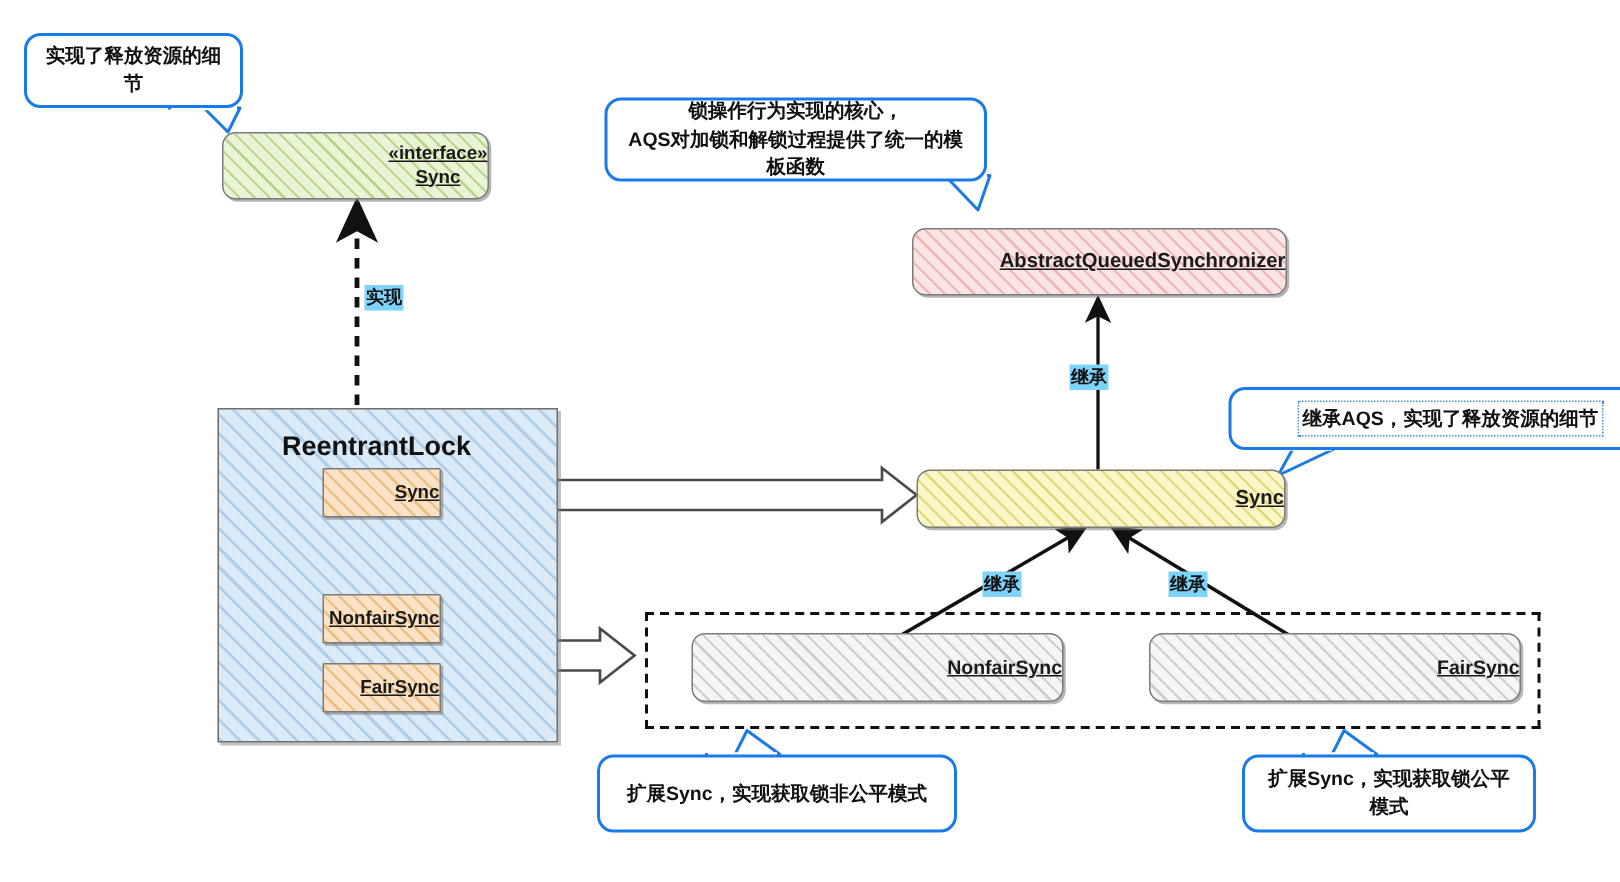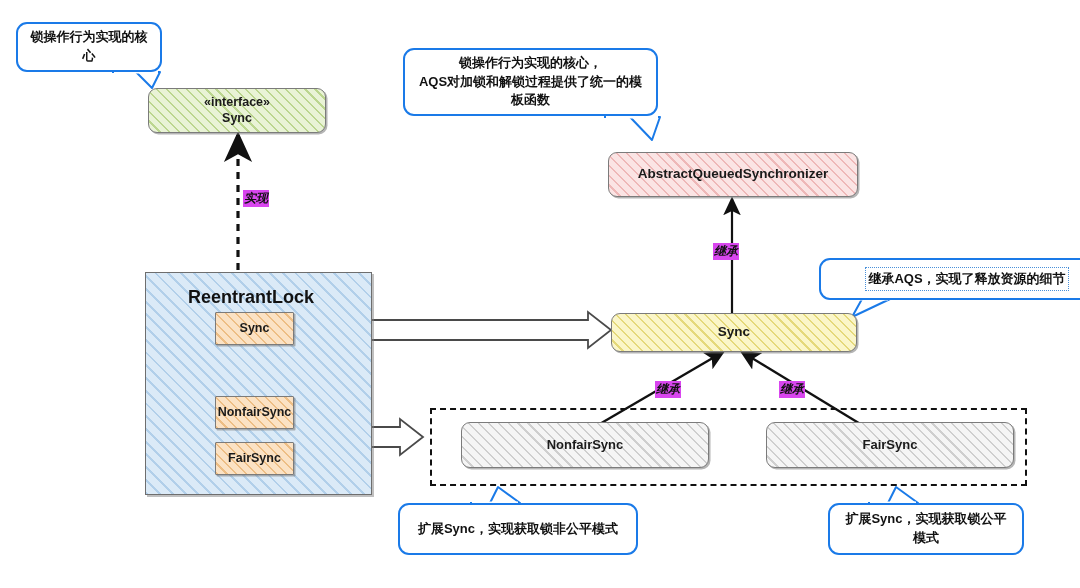--- a/index.html
+++ b/index.html
@@ -7,24 +7,25 @@
     width:1080px;height:588px;overflow:hidden;position:relative;
     font-family:"Liberation Sans","DejaVu Sans",sans-serif;
     color:#1a1a1a;
   }
   #stage{position:absolute;left:0;top:0;width:1080px;height:588px;}
   #svg-layer{position:absolute;left:0;top:0;width:1080px;height:588px;pointer-events:none;}
 
   
   .node{
     position:absolute;box-sizing:border-box;
-    display:flex;align-items:center;justify-content:center;
+    display:flex;align-items:center;justify-content:flex-end;
     text-align:center;font-weight:bold;line-height:1.25;
     border:1px solid #7b7b7b;
     box-shadow:1.5px 1.5px 0 rgba(120,120,120,.55);
+    text-decoration:underline;
   }
   .node .lbl{position:relative;z-index:2;}
   .rounded{border-radius:9px;}
   .sq{border-radius:1px;}
 
   
   .fill-green{
     background-color:#e9f3d6;
     background-image:repeating-linear-gradient(45deg,
       rgba(150,190,85,.55) 0 1.5px, rgba(0,0,0,0) 1.5px 7px);
@@ -79,21 +80,21 @@
     padding:4px 9px;
   }
   .callout .txt{position:relative;z-index:3;white-space:pre-line;}
   .callout.dotted-sel .txt{
     outline:1.5px dotted #4a90d9;outline-offset:2px;
   }
 
   
   .edge-label{
     position:absolute;font-size:12px;font-weight:bold;color:#111;
-    background:#d946ef;padding:0 1px;white-space:nowrap;font-style:italic;
+    background:#7dd3fc;padding:0 1px;white-space:nowrap;
   }
 </style>
 </head>
 <body>
 
 <div id="stage">
 
   <svg id="svg-layer" viewBox="0 0 1080 588">
     <defs>
       <marker id="arrow-solid" markerWidth="9" markerHeight="9" refX="7.4" refY="4" orient="auto">
@@ -156,24 +157,24 @@
       <path d="M470,503 L520,503 L498,487 L490,503" fill="#ffffff" stroke="#1a7ae8" stroke-width="2" stroke-linejoin="round"></path>
       <line x1="472" y1="503" x2="518" y2="503" stroke="#ffffff" stroke-width="3"></line>
     </g>
     <g>
       <path d="M868,503 L918,503 L896,487 L888,503" fill="#ffffff" stroke="#1a7ae8" stroke-width="2" stroke-linejoin="round"></path>
       <line x1="870" y1="503" x2="916" y2="503" stroke="#ffffff" stroke-width="3"></line>
     </g>
   </svg>
 
   <div class="callout" id="callout-lock-note" style="left:16px;top:22px;width:146px;height:50px;">
-    <span class="txt">锁操作行为实现的核心</span>
-  </div>
-
-  <div class="callout" id="callout-aqs-note" style="left:403px;top:48px;width:255px;height:68px;border-radius:11px;">
+    <span class="txt">实现了释放资源的细节</span>
+  </div>
+
+  <div class="callout" id="callout-aqs-note" style="left:403px;top:65px;width:255px;height:56px;border-radius:11px;">
     <span class="txt">锁操作行为实现的核心，
 AQS对加锁和解锁过程提供了统一的模板函数</span>
   </div>
 
   <div class="callout dotted-sel" id="callout-sync-note" style="left:819px;top:258px;width:296px;height:42px;">
     <span class="txt">继承AQS，实现了释放资源的细节</span>
   </div>
 
   <div class="callout" id="callout-nonfair-note" style="left:398px;top:503px;width:240px;height:52px;">
     <span class="txt">扩展Sync，实现获取锁非公平模式</span>

